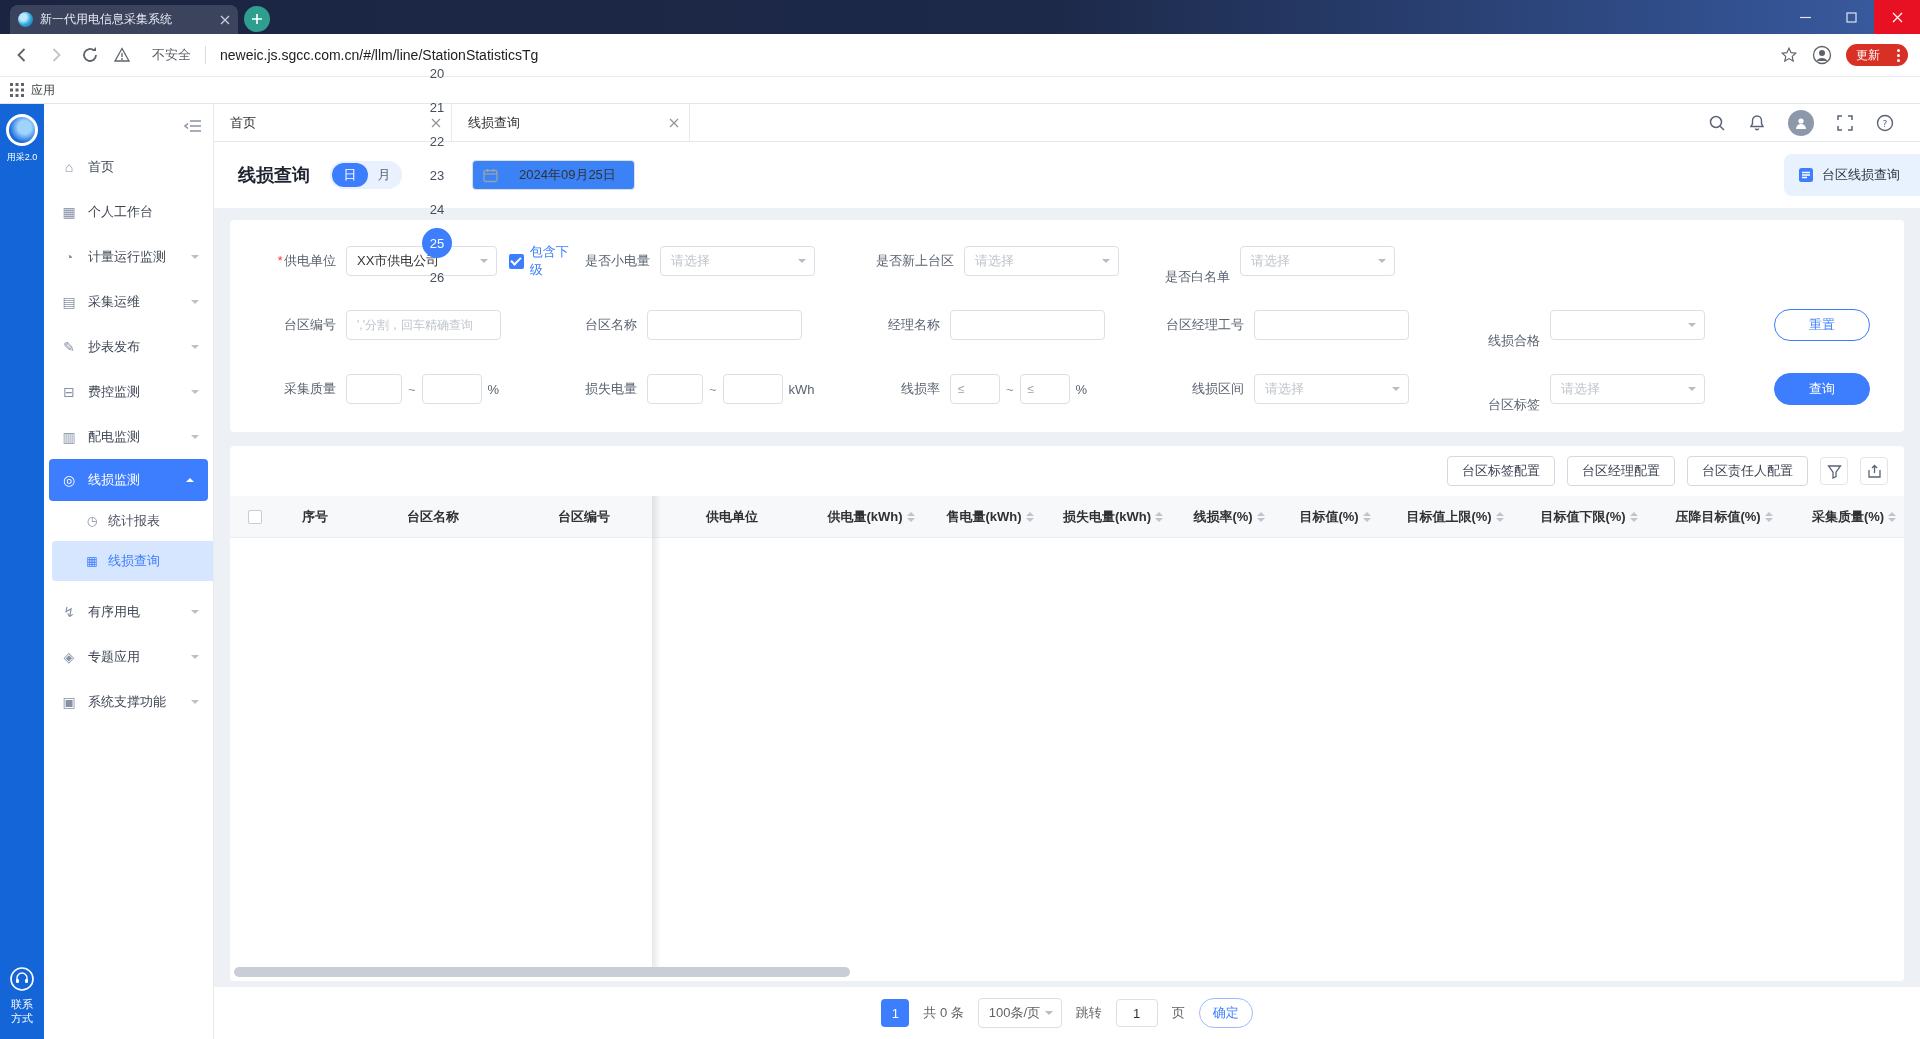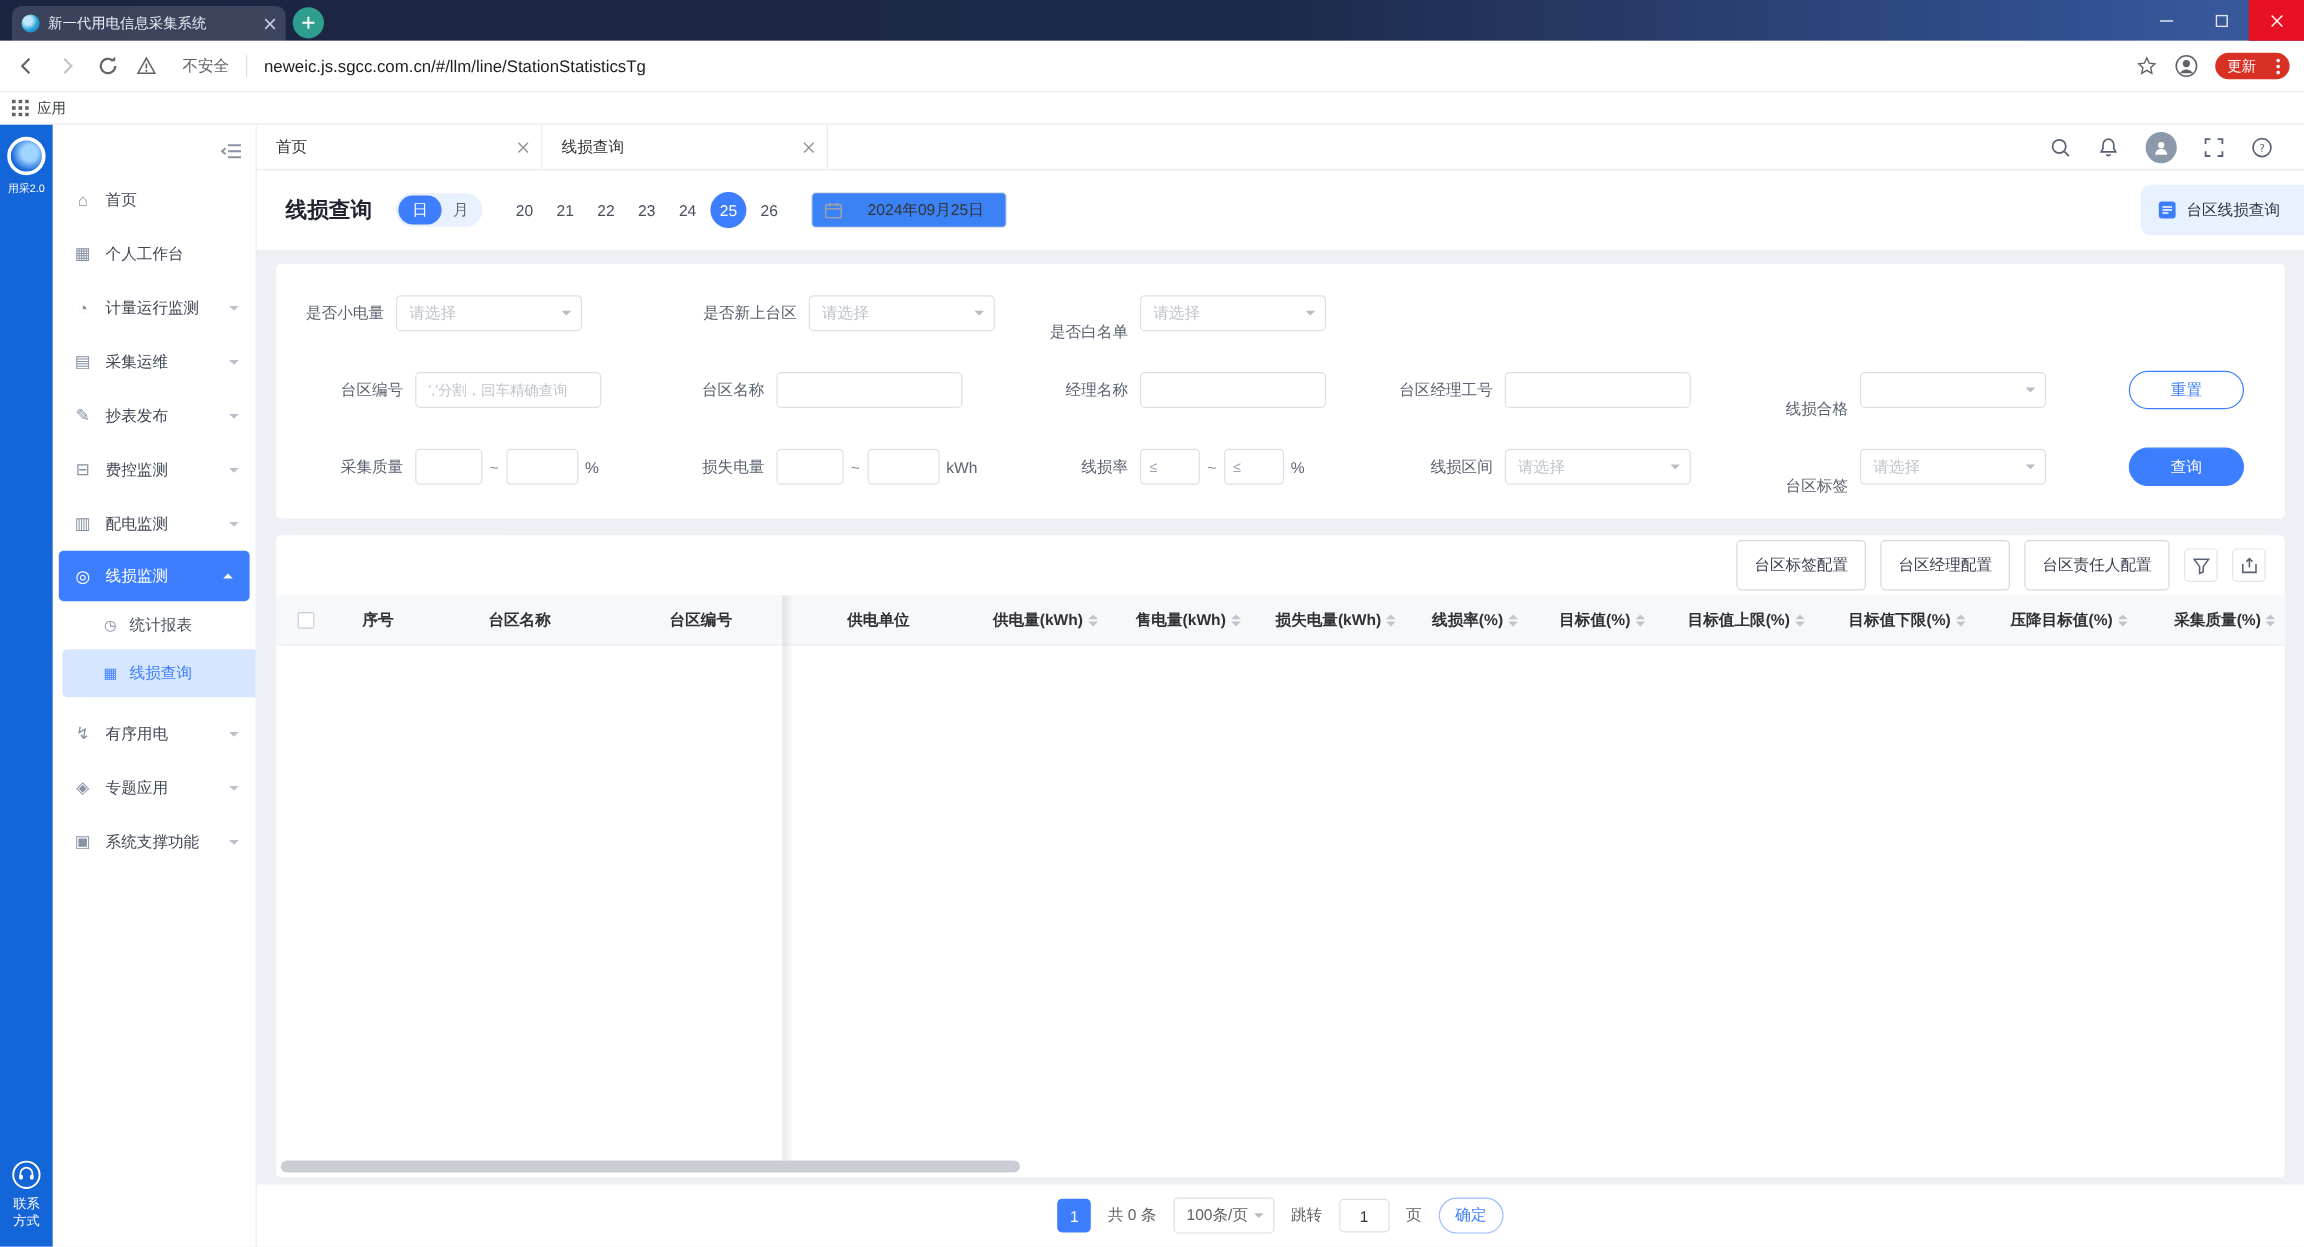--- a/index.html
+++ b/index.html
@@ -81,21 +81,21 @@
     display:flex; align-items:center; justify-content:center; }
 
   
   .pageheader { height:66px; background:#fff; display:flex; align-items:center;
     padding-left:24px; gap:20px; position:relative; }
   .ptitle { font-size:18px; font-weight:bold; color:#1f2430; }
   .toggle { height:28px; background:#e9f1fe; border-radius:15px; display:flex; align-items:center; padding:2px; }
   .tg-day { width:36px; height:24px; background:#3d7eff; border-radius:13px; color:#fff;
     font-size:13px; display:flex; align-items:center; justify-content:center; }
   .tg-month { width:32px; font-size:13px; color:#5c6676; text-align:center; }
-  .dates { display:flex; align-items:center; gap:4px; }
+  .dates { display:flex; align-items:center; gap:4px;flex-direction:column; }
   .d-num { width:30px; height:30px; border-radius:50%; display:flex; align-items:center;
     justify-content:center; font-size:13px; color:#474e5c; cursor:pointer; }
   .d-num.sel { background:#3d7eff; color:#fff; }
   .date-input { width:163px; height:30px; border:1px solid #dcdfe6; border-radius:4px;
     display:flex; align-items:center; gap:21px; padding-left:10px; font-size:13px; color:#333; background:#3b82f6; }
   .side-chip { position:absolute; right:0; top:12px; height:42px; background:#e8f1fe;
     border-radius:8px 0 0 8px; display:flex; align-items:center; gap:8px; padding:0 20px 0 14px; }
   .side-chip-txt { font-size:13px; color:#303542; }
 
   
@@ -129,21 +129,21 @@
   .btn { height:32px; width:96px; border-radius:16px; font-size:13px; display:flex;
     align-items:center; justify-content:center; cursor:pointer; }
   .btn-outline { border:1px solid #3d7eff; color:#3d7eff; background:#fff; }
   .btn-primary { background:#3d7eff; color:#fff; border:1px solid #3d7eff; }
 
   
   .table-card { margin:0 16px 6px; background:#fff; border-radius:4px; flex:1; min-height:0;
     display:flex; flex-direction:column; position:relative; }
   .actions-row { height:50px; display:flex; align-items:center; justify-content:flex-end;
     gap:12px; padding:0 16px; }
-  .act-btn { height:42px; padding:0 14px; border:1px solid #d4d8df; border-radius:4px;
+  .act-btn { height:30px; padding:0 14px; border:1px solid #d4d8df; border-radius:4px;
     background:#fff; font-size:13px; color:#3a4150; display:flex; align-items:center; cursor:pointer; }
   .act-ic { width:28px; height:28px; border:1px solid #e1e4ea; border-radius:4px;
     display:flex; align-items:center; justify-content:center; cursor:pointer; }
   .tbl-wrap { flex:1; min-height:0; position:relative; display:flex; flex-direction:column; }
   .thead { height:42px; background:#f7f8fa; border-bottom:1px solid #ebeef5;
     display:flex; align-items:stretch; }
   .th { display:flex; align-items:center; justify-content:center; gap:4px;
     font-size:13px; font-weight:bold; color:#303133; flex:none; overflow:hidden; white-space:nowrap; }
   .sorter { display:flex; flex-direction:column; gap:2px; cursor:pointer; }
   .sorter i { display:block; width:0; height:0; border:4px solid transparent; }
@@ -455,20 +455,31 @@
             <path d="M4 5.5h8M4 8h8M4 10.5h5" stroke="#ffffff" stroke-width="1.3"></path>
           </svg>
         <span class="side-chip-txt">台区线损查询</span>
       </div>
     </div>
 
     <div class="filter-card">
 
       <div class="f-row">
         <div class="fcell">
+          <span class="flabel lw1"><i class="req">*</i><span>供电单位</span></span>
+          <div class="f-select">
+            <span>XX市供电公司</span>
+            <span class="sel-caret"></span>
+          </div>
+          <span class="chk-wrap">
+            <span class="chk"></span>
+            <span class="chk-label">包含下级</span>
+          </span>
+        </div>
+        <div class="fcell">
           <span class="flabel lw3">是否小电量</span>
           <div class="f-select">
             <span class="ph">请选择</span>
             <span class="sel-caret"></span>
           </div>
         </div>
         <div class="fcell">
           <span class="flabel lw4">是否新上台区</span>
           <div class="f-select">
             <span class="ph">请选择</span>

